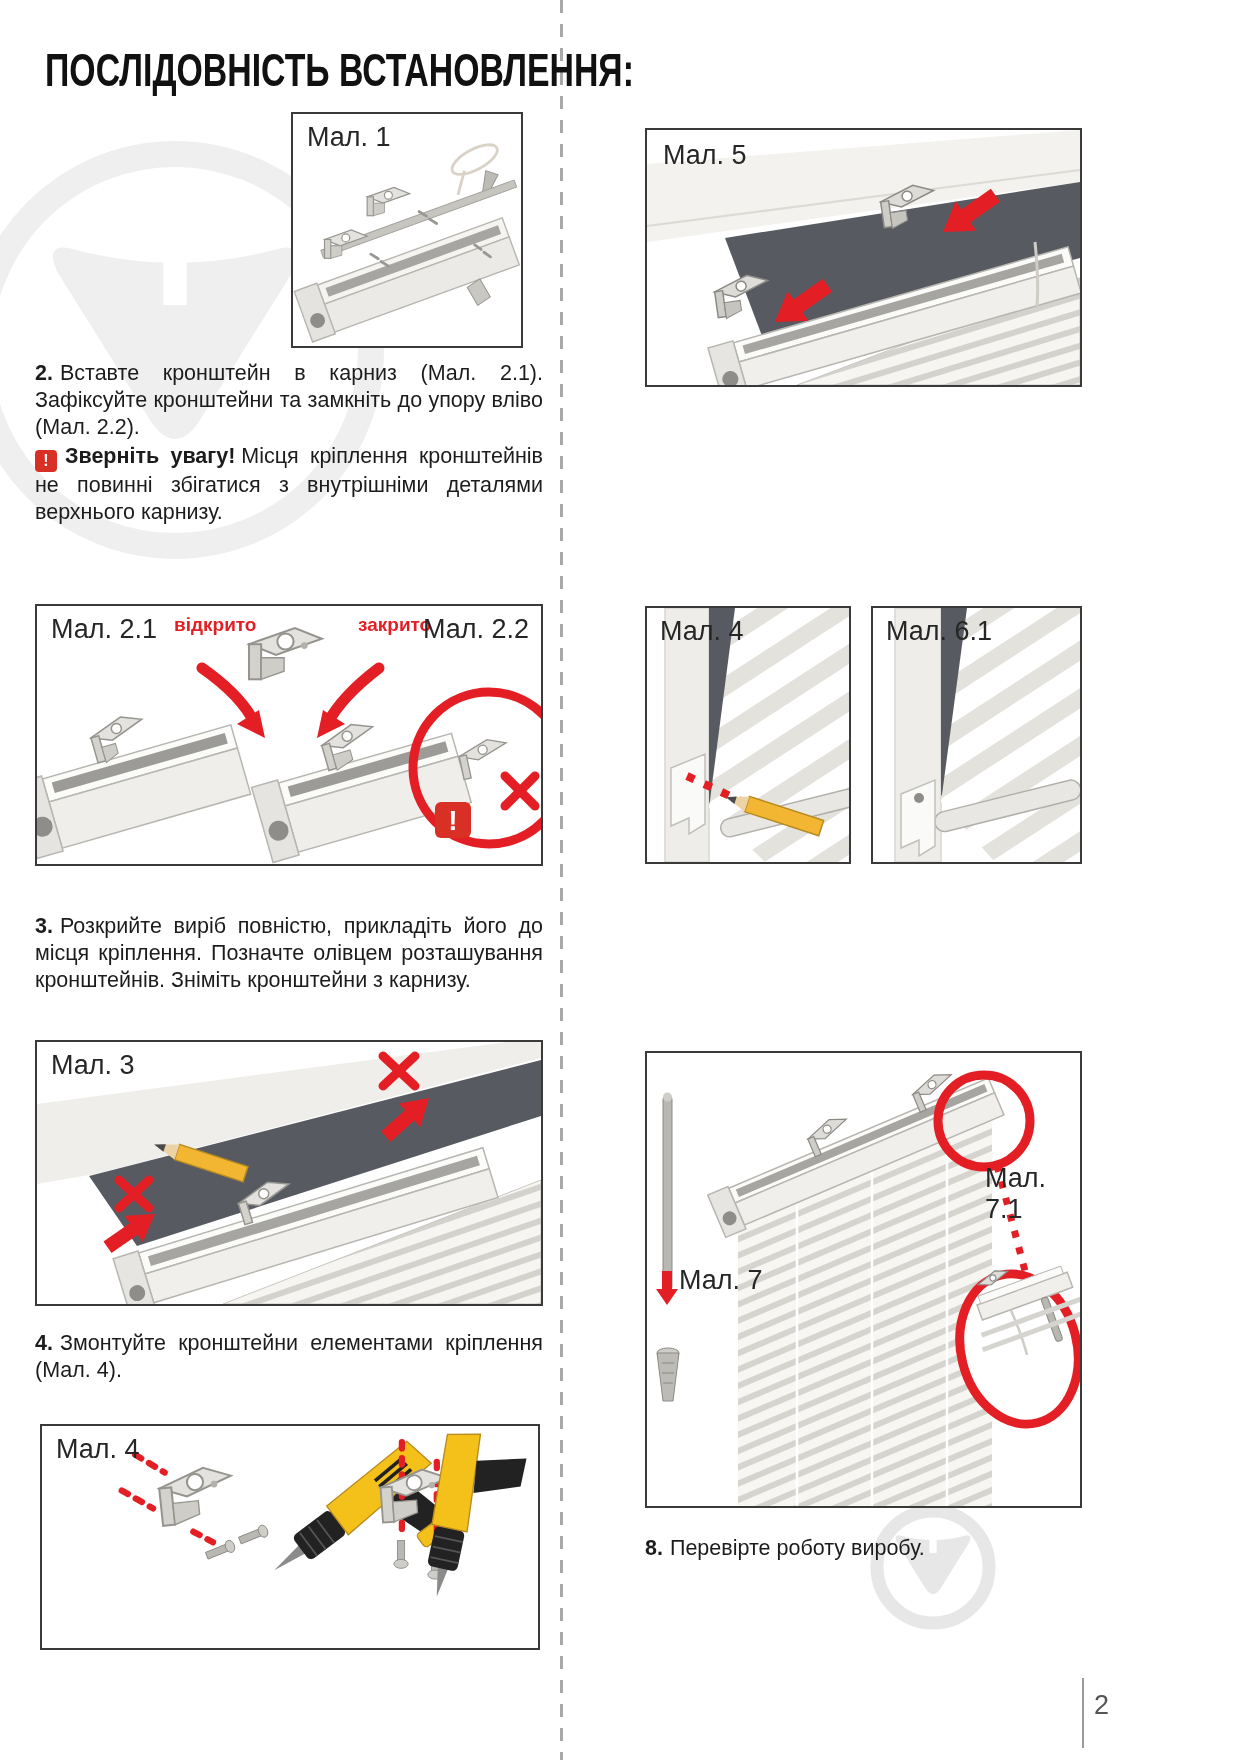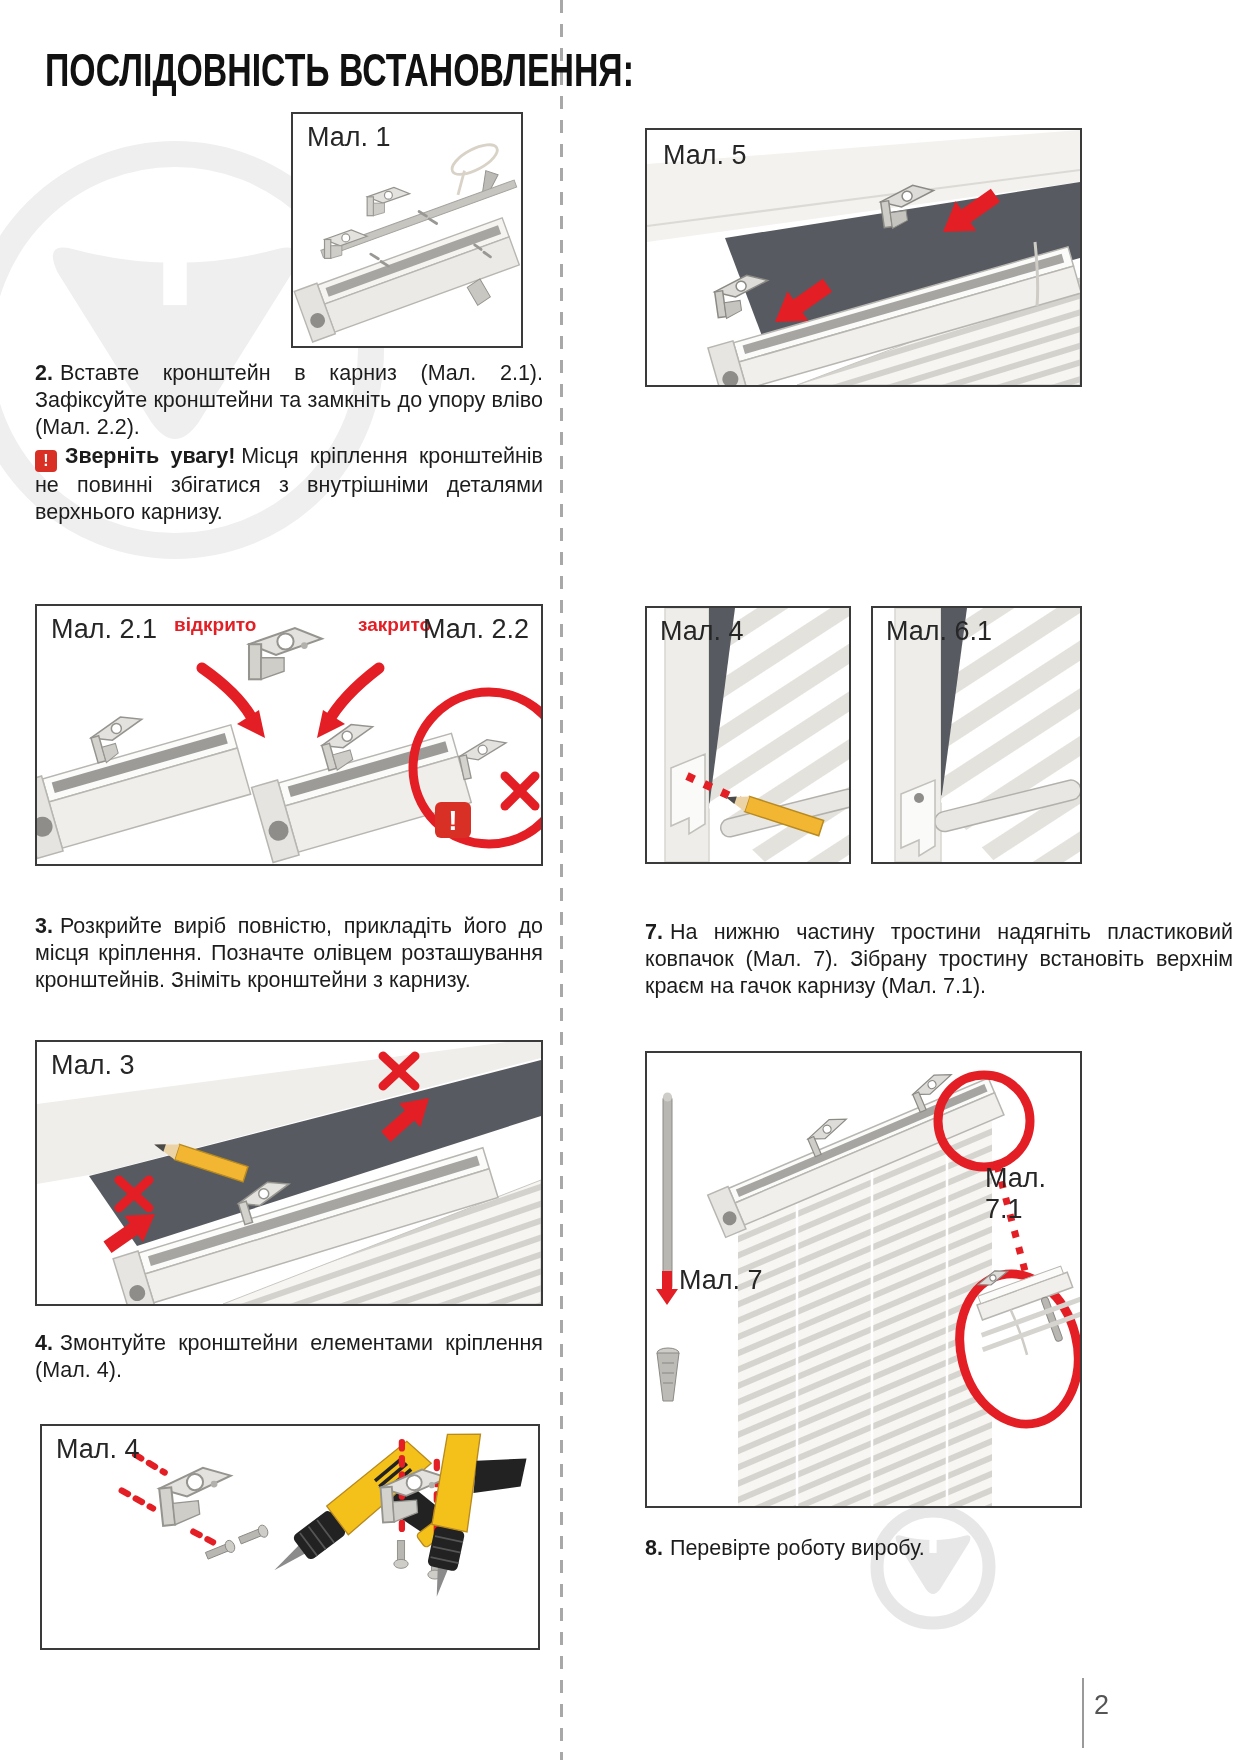--- a/index.html
+++ b/index.html
@@ -391,23 +391,20 @@
         <g transform="translate(62,216) rotate(-14)">
           <rect x="0" y="-10" width="150" height="20" rx="10" fill="#e9e7e3" stroke="#b3b1ac" stroke-width="1.5"></rect>
         </g>
         <g>
           <polygon points="28,186 62,172 62,238 46,248 46,232 28,240" fill="#fafaf8" stroke="#c2c0bb" stroke-width="1.5"></polygon>
           <circle cx="46" cy="190" r="5" fill="#8f8d89"></circle>
         </g>
       </svg>
     </div>
 
-    <div class="abs para" style="left:645px;top:919px;width:588px">
-      <span class="num">7.</span><span>На нижню частину тростини надягніть пластиковий ковпачок (Мал. 7). Зібрану тростину встановіть верхнім краєм на гачок карнизу (Мал. 7.1).</span>
-    </div>
 
     <div class="figbox" style="left:645px;top:1051px;width:437px;height:457px">
       <div class="fig-label" style="left:32px;top:212px">Мал. 7</div>
       <div class="fig-label" style="left:338px;top:110px">Мал. 7.1</div>
       <svg class="art" viewBox="0 0 433 453">
         <defs>
           <pattern id="slats7" width="15" height="15" patternUnits="userSpaceOnUse" patternTransform="rotate(-23)">
             <rect width="15" height="15" fill="#f7f6f3"></rect>
               <rect y="9" width="15" height="6" fill="#d6d4cf"></rect>
           </pattern>

